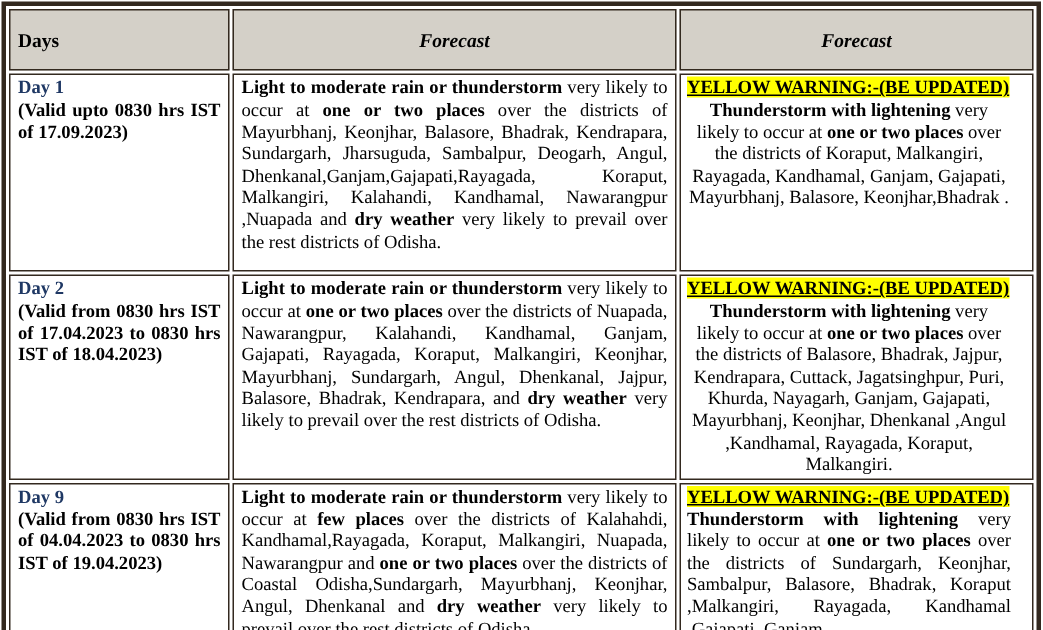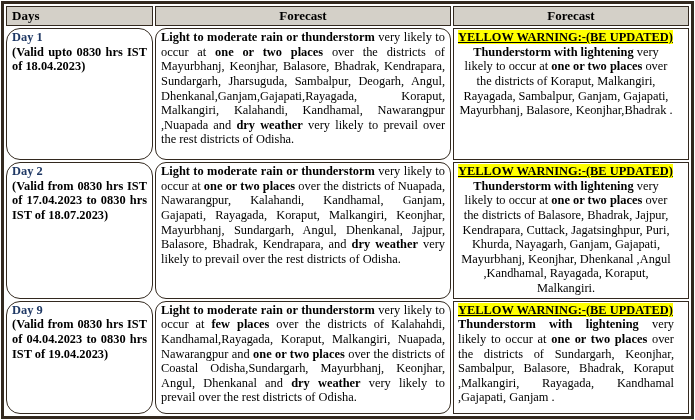--- a/index.html
+++ b/index.html
@@ -17,29 +17,29 @@
   col.c-forecast{width:296px;}
   col.c-warning{width:236px;}
   th,td{
     border:1px solid #33291f;box-sizing:border-box;
     vertical-align:top;background:#ffffff;
     font-size:12.4px;line-height:1.18;color:#000000;
     padding:1px 5px 2px 5px;overflow:hidden;
   }
   th{
     background:#d4d0c8;font-weight:bold;font-size:13px;
-    padding:1px 5px;height:20px;vertical-align:middle;
+    padding:12px 5px;height:20px;vertical-align:middle;
   }
   th.h-days{text-align:left;}
-  th.h-forecast,th.h-warning{text-align:center;}
+  th.h-forecast,th.h-warning{text-align:center;font-style:italic;}
   tr.r1 td{height:132px;}
   tr.r2 td{height:132px;margin-top:16px;}
-  td.day-cell{font-weight:bold;text-align:justify;border-radius:14px;}
+  td.day-cell{font-weight:bold;text-align:justify;}
   .day-title{color:#1f3864;font-weight:bold;}
-  td.forecast-cell{text-align:justify;border-radius:11px;}
+  td.forecast-cell{text-align:justify;}
   td.warning-cell{padding:1px 14px 2px 4px;}
   .warn-heading{text-align:left;}
   .warn-heading .hl{
     background:#ffff00;font-weight:bold;text-decoration:underline;
   }
   .warn-body[data-align="center"]{text-align:center;}
   .warn-body[data-align="justify"]{text-align:justify;}
   .b{font-weight:bold;}
 </style>
 </head>
@@ -56,32 +56,32 @@
       <tr>
         <th class="h-days">Days</th>
         <th class="h-forecast">Forecast</th>
         <th class="h-warning">Forecast</th>
       </tr>
     </thead>
     <tbody>
       <tr class="r1">
         <td class="day-cell">
           <div class="day-title">Day 1</div>
-          <div class="day-validity">(Valid upto 0830 hrs IST of 18.04.2023)</div>
+          <div class="day-validity">(Valid upto 0830 hrs IST of 17.09.2023)</div>
         </td>
         <td class="forecast-cell"><span class="b">Light to moderate rain or thunderstorm</span><span> very likely to occur at </span><span class="b">one or two places</span><span> over the districts of Mayurbhanj, Keonjhar, Balasore, Bhadrak, Kendrapara, Sundargarh, Jharsuguda, Sambalpur, Deogarh, Angul, Dhenkanal,Ganjam,Gajapati,Rayagada, Koraput, Malkangiri, Kalahandi, Kandhamal, Nawarangpur ,Nuapada and </span><span class="b">dry weather</span><span> very likely to prevail over the rest districts of Odisha.</span></td>
         <td class="warning-cell">
           <div class="warn-heading"><span class="hl">YELLOW WARNING:-(BE UPDATED)</span></div>
-          <div class="warn-body" data-align="center"><span class="b">Thunderstorm with lightening</span><span> very likely to occur at </span><span class="b">one or two places</span><span> over the districts of Koraput, Malkangiri, Rayagada, Sambalpur, Ganjam, Gajapati, Mayurbhanj, Balasore, Keonjhar,Bhadrak .</span></div>
+          <div class="warn-body" data-align="center"><span class="b">Thunderstorm with lightening</span><span> very likely to occur at </span><span class="b">one or two places</span><span> over the districts of Koraput, Malkangiri, Rayagada, Kandhamal, Ganjam, Gajapati, Mayurbhanj, Balasore, Keonjhar,Bhadrak .</span></div>
         </td>
       </tr>
       <tr class="r2">
         <td class="day-cell">
           <div class="day-title">Day 2</div>
-          <div class="day-validity">(Valid from 0830 hrs IST of 17.04.2023 to 0830 hrs IST of 18.07.2023)</div>
+          <div class="day-validity">(Valid from 0830 hrs IST of 17.04.2023 to 0830 hrs IST of 18.04.2023)</div>
         </td>
         <td class="forecast-cell"><span class="b">Light to moderate rain or thunderstorm</span><span> very likely to occur at </span><span class="b">one or two places</span><span> over the districts of Nuapada, Nawarangpur, Kalahandi, Kandhamal, Ganjam, Gajapati, Rayagada, Koraput, Malkangiri, Keonjhar, Mayurbhanj, Sundargarh, Angul, Dhenkanal, Jajpur, Balasore, Bhadrak, Kendrapara, and </span><span class="b">dry weather</span><span> very likely to prevail over the rest districts of Odisha.</span></td>
         <td class="warning-cell">
           <div class="warn-heading"><span class="hl">YELLOW WARNING:-(BE UPDATED)</span></div>
           <div class="warn-body" data-align="center"><span class="b">Thunderstorm with lightening</span><span> very likely to occur at </span><span class="b">one or two places</span><span> over the districts of Balasore, Bhadrak, Jajpur, Kendrapara, Cuttack, Jagatsinghpur, Puri, Khurda, Nayagarh, Ganjam, Gajapati, Mayurbhanj, Keonjhar, Dhenkanal ,Angul ,Kandhamal, Rayagada, Koraput, Malkangiri.</span></div>
         </td>
       </tr>
       <tr class="r3">
         <td class="day-cell">
           <div class="day-title">Day 9</div>

